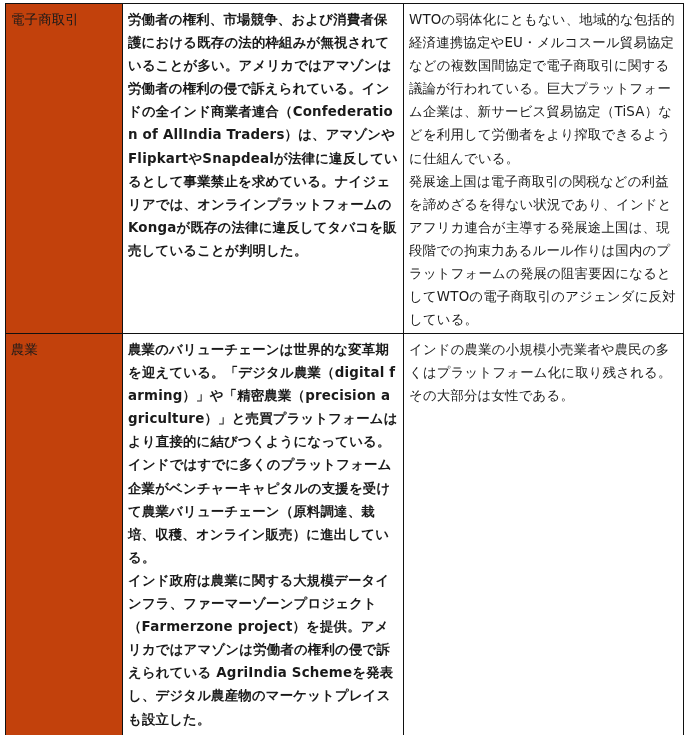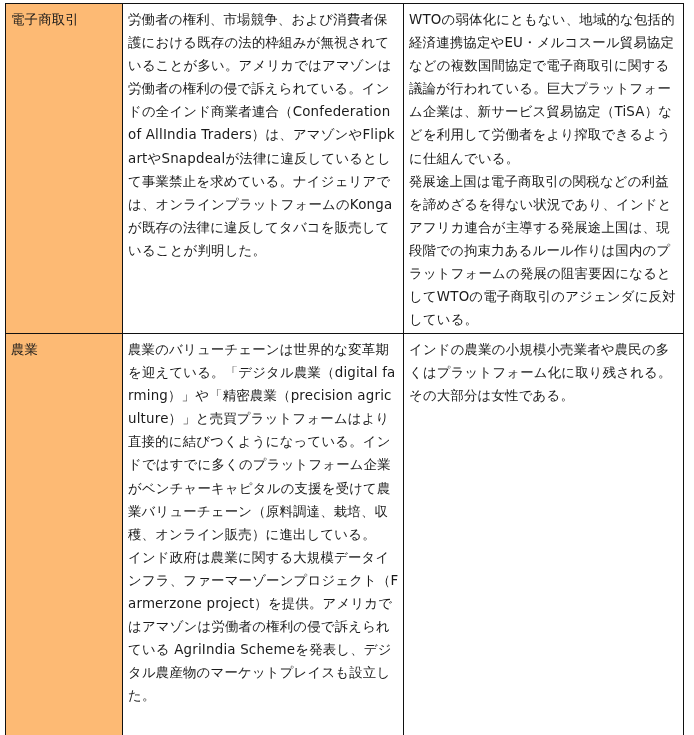--- a/index.html
+++ b/index.html
@@ -2,22 +2,22 @@
 <html><head>
 <meta charset="utf-8">
 <style>
   html, body { margin: 0; padding: 0; background: #ffffff; }
   body { width: 694px; height: 735px; overflow: hidden; position: relative;
          font-family: "DejaVu Sans", "Liberation Sans", sans-serif; color: #1a1a1a; }
   table { position: absolute; left: 5px; top: 3px; border-collapse: collapse;
           table-layout: fixed; width: 679px; }
   td { border: 1.5px solid #111; vertical-align: top; padding: 4px 4px 0 5px;
        font-size: 13.4px; line-height: 23.1px; letter-spacing: 0.2px; word-break: break-all; }
-  td.label { background: #fdba74; width: 107px; }
-  td.c2 { width: 271px; }
+  td.label { background: #c2410c; width: 107px; }
+  td.c2 { width: 271px; font-weight: bold; }
   td.c3 { width: 270px; margin-left: 12px; }
   tr.r1 td { height: 325px; }
   tr.r2 td { height: 420px; }
   .para { display: block; }
 </style>
 </head>
 <body>
 
 <table>
   <tbody>

